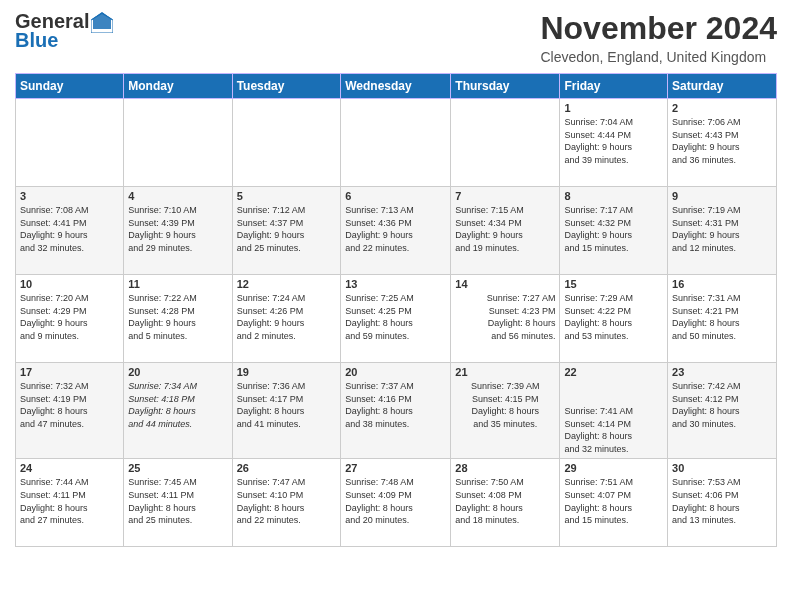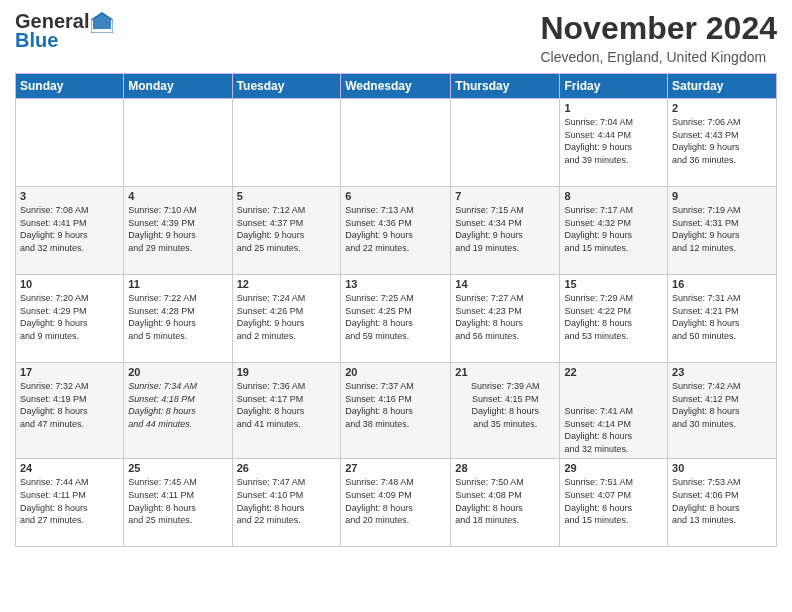--- a/index.html
+++ b/index.html
@@ -188,21 +188,21 @@
           </td>
           <td>
             <span class="day-num">13</span>
             <div class="day-info" style="white-space: pre-line;">Sunrise: 7:25 AM
 Sunset: 4:25 PM
 Daylight: 8 hours
 and 59 minutes.</div>
           </td>
           <td>
             <span class="day-num">14</span>
-            <div class="day-info" style="white-space: pre-line;">Sunrise: 7:27 AM
+            <div class="day-info" style="white-space: pre-line; text-align: right;">Sunrise: 7:27 AM
 Sunset: 4:23 PM
 Daylight: 8 hours
 and 56 minutes.</div>
           </td>
           <td>
             <span class="day-num">15</span>
             <div class="day-info" style="white-space: pre-line;">Sunrise: 7:29 AM
 Sunset: 4:22 PM
 Daylight: 8 hours
 and 53 minutes.</div>

